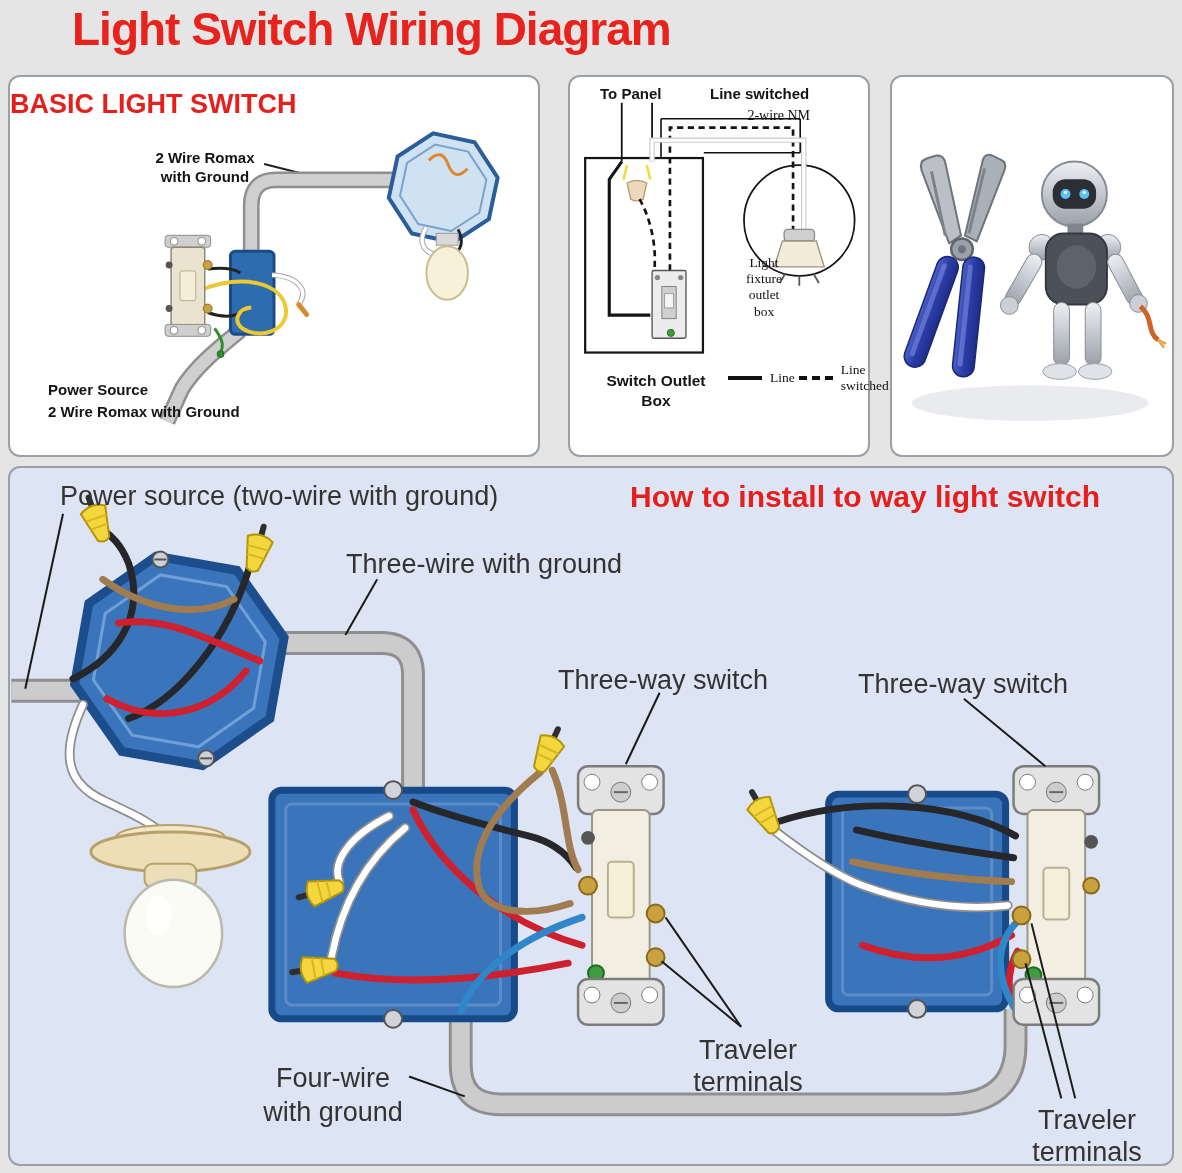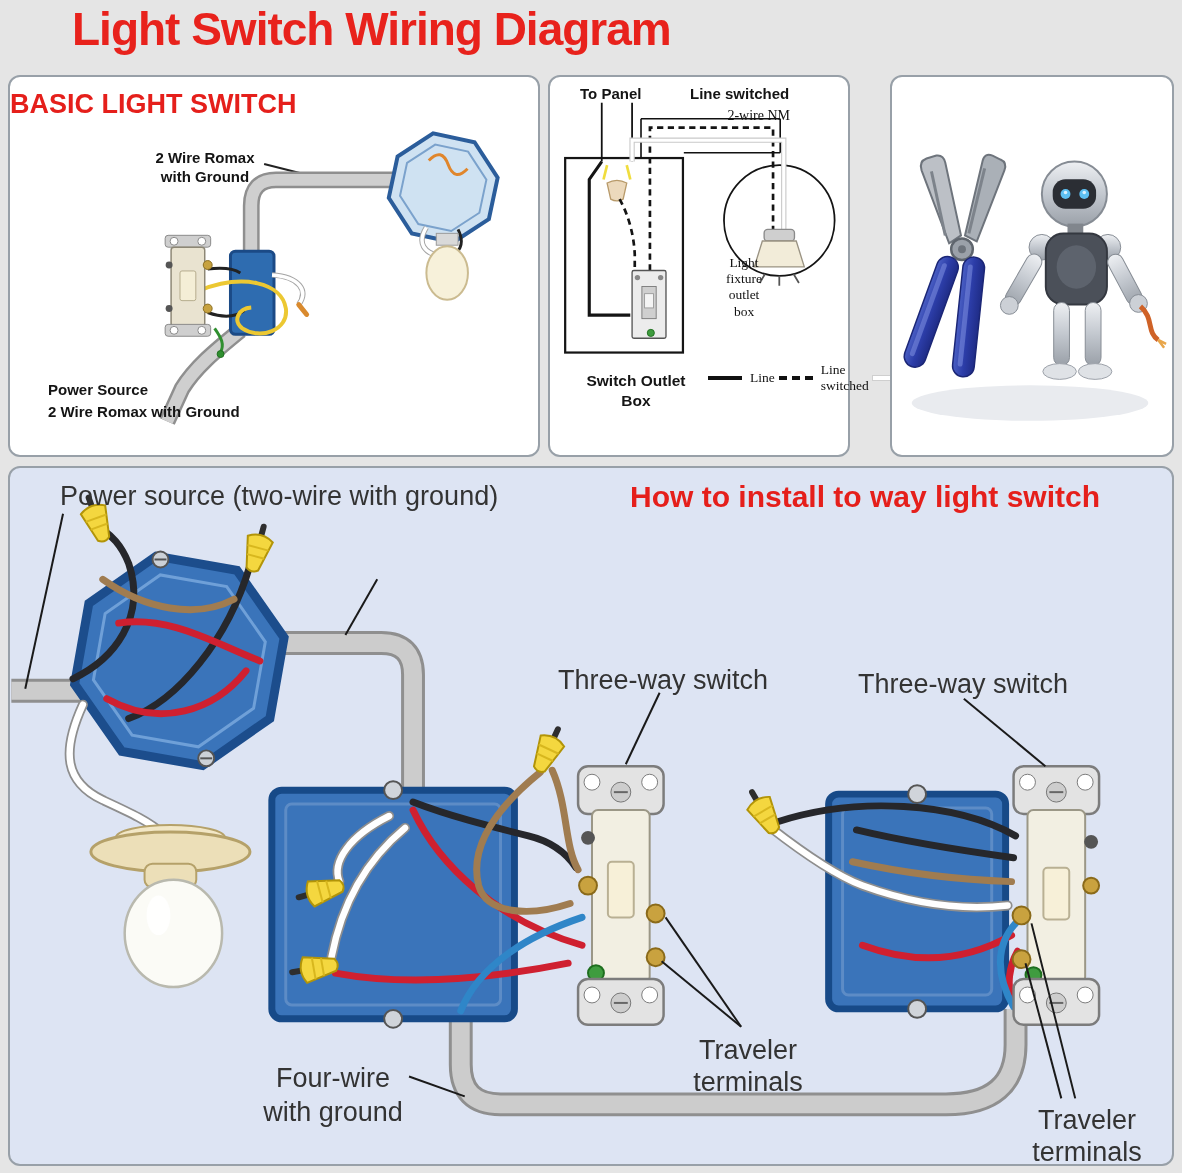--- a/index.html
+++ b/index.html
@@ -2,21 +2,21 @@
 <html><head>
 <meta charset="utf-8">
 <style>
   html,body{margin:0;padding:0;background:#fff;}
   .stage{position:relative;width:1182px;height:1173px;background:#e5e5e5;overflow:hidden;
          font-family:"Liberation Sans", sans-serif;color:#111;}
   .main-title{position:absolute;left:72px;top:2px;font-size:46px;font-weight:800;
               letter-spacing:-1px;color:#e8221c;}
   .panel{position:absolute;background:#fff;border:2px solid #98a0a8;border-radius:12px;box-sizing:border-box;}
   #panel-basic{left:8px;top:75px;width:532px;height:382px;}
-  #panel-schematic{left:548px;top:75px;width:302px;height:382px;}
+  #panel-schematic{left:568px;top:75px;width:302px;height:382px;}
   #panel-photo{left:890px;top:75px;width:284px;height:382px;}
   #panel-howto{left:8px;top:466px;width:1166px;height:700px;background:#dde4f3;overflow:hidden;}
   .fill-svg{position:absolute;left:0;top:0;width:100%;height:100%;}
   .ov{position:absolute;}
   .preline{white-space:pre-line;}
   .basic-title{left:0;right:0;top:12px;text-align:left;font-size:27px;font-weight:800;color:#e51f1b;}
   .lbl-b15{font-size:15px;font-weight:700;line-height:1.25;color:#141414;}
   .serif{font-family:"Liberation Serif", serif;}
   .lbl-big{font-size:27px;font-weight:400;color:#333;line-height:1.2;}
   .howto-title{left:612px;top:12px;font-size:30px;font-weight:800;color:#e51f1b;margin-left:8px;}
@@ -366,20 +366,21 @@
         <line x1="400" y1="612" x2="456" y2="632"></line>
         <line x1="734" y1="562" x2="654" y2="496"></line>
         <line x1="734" y1="562" x2="658" y2="452"></line>
         <line x1="1056" y1="634" x2="1020" y2="498"></line>
         <line x1="1070" y1="634" x2="1026" y2="458"></line>
       </g>
     </svg>
 
     <div class="ov howto-title">How to install to way light switch</div>
     <div class="ov lbl-big" style="left:50px;top:12px;">Power source (two-wire with ground)</div>
+    <div class="ov lbl-big" style="left:336px;top:80px;">Three-wire with ground</div>
     <div class="ov lbl-big" style="left:548px;top:196px;">Three-way switch</div>
     <div class="ov lbl-big" style="left:848px;top:200px;">Three-way switch</div>
     <div class="ov lbl-big preline" style="left:238px;top:594px;width:170px;text-align:center;line-height:1.25;">Four-wire
 with ground</div>
     <div class="ov lbl-big preline" style="left:668px;top:566px;width:140px;text-align:center;line-height:1.2;">Traveler
 terminals</div>
     <div class="ov lbl-big preline" style="left:1002px;top:636px;width:150px;text-align:center;line-height:1.2;">Traveler
 terminals</div>
   </div>
 

